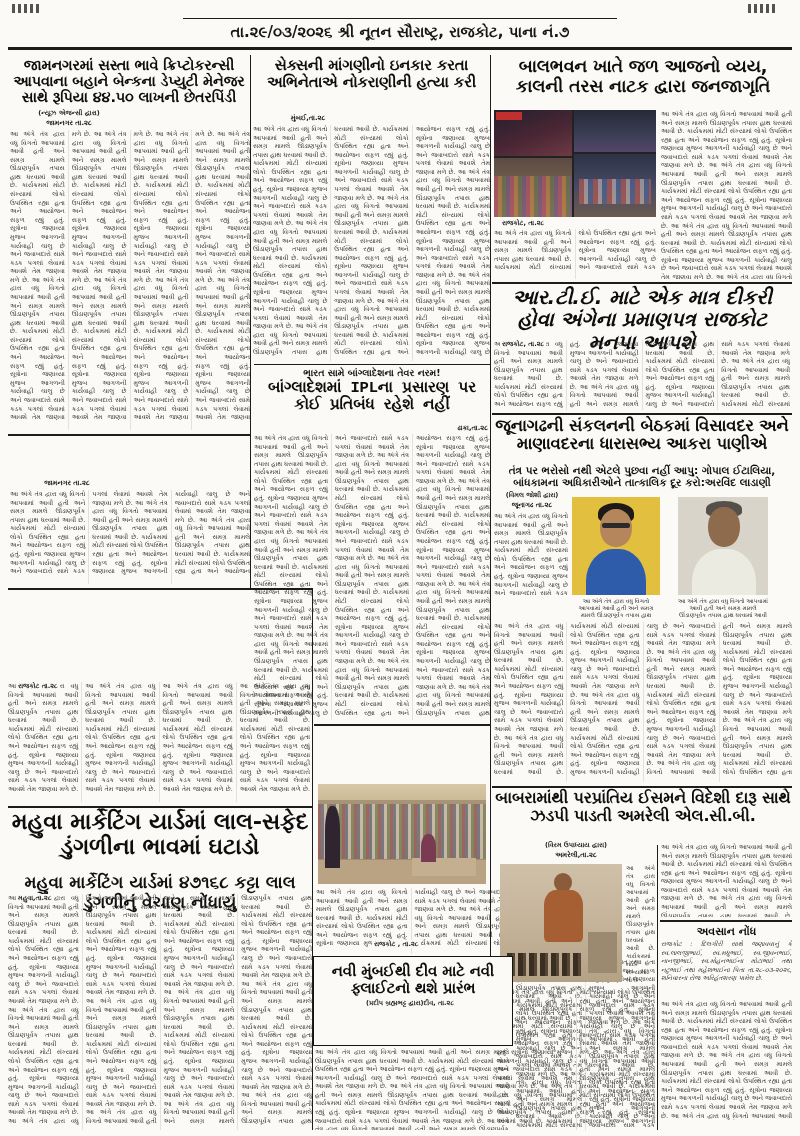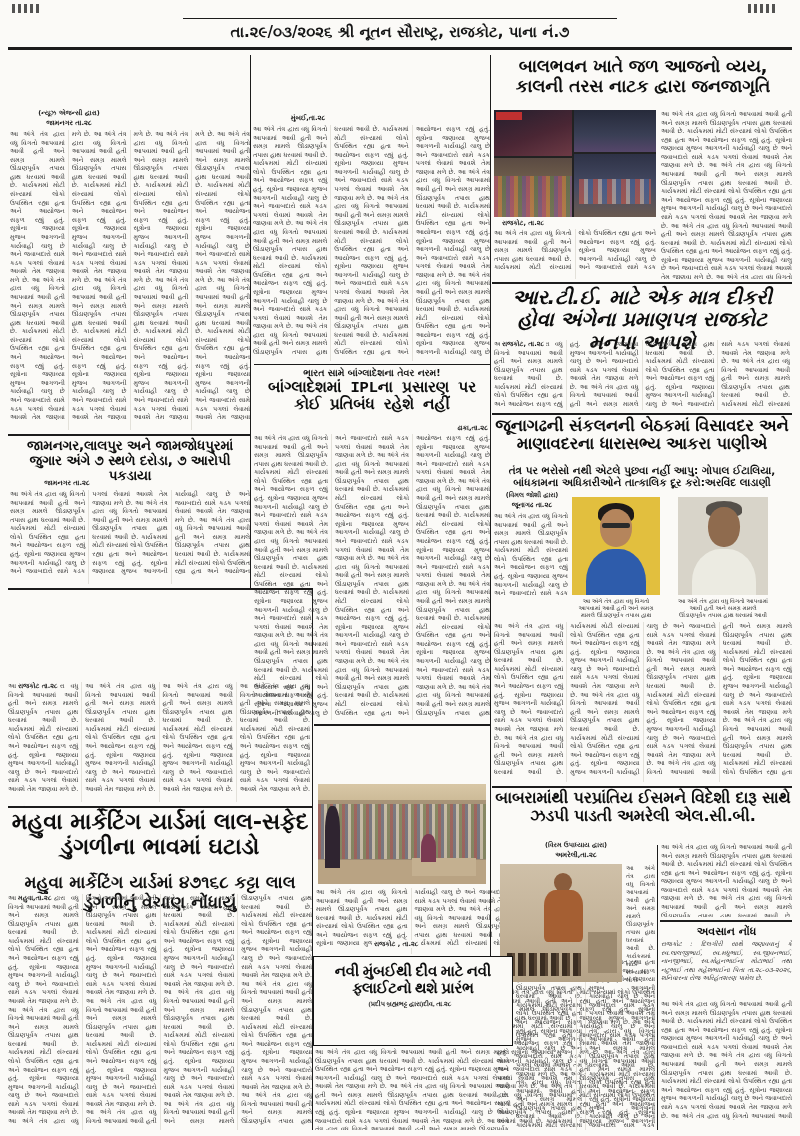--- a/index.html
+++ b/index.html
@@ -16,21 +16,21 @@
   .body-text{font-size:6.4px;line-height:1.34;text-align:justify;color:#2b2b2b;overflow:hidden;
              column-gap:7px;column-rule:1px solid #e3e1da;word-break:break-word;}
   .c2{column-count:2}.c3{column-count:3}.c4{column-count:4}
   .hr{position:absolute;background:#1c1c1c;}
   .vr{position:absolute;background:#1c1c1c;width:1px;}
   .photo{position:absolute;overflow:hidden;}
   .printmark{position:absolute;height:9px;width:30px;
              background:repeating-linear-gradient(90deg,#2a2a2a 0 3px,transparent 3px 6px);opacity:.8;}
   .obit-title{font-weight:bold;text-align:center;font-size:11px;padding:3px 0 2px 0;color:#0d0d0d;}
   .caption{font-size:5.8px;line-height:1.2;text-align:center;color:#222;overflow:hidden;}
-  .kbox{position:absolute;border:1.5px solid #141414;background:#fbfaf7;z-index:2;font-family:Liberation Serif, serif;}
+  .kbox{position:absolute;border:1.5px solid #141414;background:#fbfaf7;z-index:2;}
 </style>
 </head>
 <body>
 
 <div id="paper">
 
   <div class="printmark" style="left:12px;top:4px;"></div>
   <div class="printmark" style="left:748px;top:4px;"></div>
 
   <div class="hr" style="left:183px;top:18px;width:434px;height:1px;"></div>
@@ -45,24 +45,26 @@
   <div class="hr" style="left:8px;top:434px;width:243px;height:1.5px;"></div>
   <div class="hr" style="left:8px;top:588px;width:304px;height:1.5px;"></div>
   <div class="hr" style="left:8px;top:806px;width:304px;height:1.5px;"></div>
   <div class="hr" style="left:254px;top:364px;width:236px;height:1px;"></div>
   <div class="hr" style="left:314px;top:724px;width:176px;height:1.5px;"></div>
   <div class="hr" style="left:492px;top:282px;width:300px;height:1.5px;"></div>
   <div class="hr" style="left:492px;top:413px;width:300px;height:1.5px;"></div>
   <div class="hr" style="left:492px;top:786px;width:300px;height:1.5px;"></div>
   <div class="hr" style="left:660px;top:920px;width:132px;height:1.5px;"></div>
 
+  <div class="abs headline" style="left:10px;top:57px;width:238px;font-size:14.5px;">જામનગરમાં સસ્તા ભાવે ક્રિપ્ટોકરન્સી આપવાના બહાને બેન્કના ડેપ્યુટી મેનેજર સાથે રૂપિયા ૪૪.૫૦ લાખની છેતરપિંડી</div>
   <div class="abs byline" style="left:14px;top:110px;width:110px;">(ન્યૂઝ એજન્સી દ્વારા)</div>
   <div class="abs dateline" style="left:14px;top:119px;width:110px;">જામનગર તા.૨૮</div>
   <div class="abs body-text c4" style="left:10px;top:130px;width:240px;height:300px;">આ અંગે તંત્ર દ્વારા વધુ વિગતો આપવામાં આવી હતી અને સમગ્ર મામલે ઊંડાણપૂર્વક તપાસ હાથ ધરવામાં આવી છે. કાર્યક્રમમાં મોટી સંખ્યામાં લોકો ઉપસ્થિત રહ્યા હતા અને આયોજન સફળ રહ્યું હતું. સૂત્રોના જણાવ્યા મુજબ આગળની કાર્યવાહી ચાલુ છે અને જવાબદારો સામે કડક પગલાં લેવામાં આવશે તેમ જાણવા મળે છે. આ અંગે તંત્ર દ્વારા વધુ વિગતો આપવામાં આવી હતી અને સમગ્ર મામલે ઊંડાણપૂર્વક તપાસ હાથ ધરવામાં આવી છે. કાર્યક્રમમાં મોટી સંખ્યામાં લોકો ઉપસ્થિત રહ્યા હતા અને આયોજન સફળ રહ્યું હતું. સૂત્રોના જણાવ્યા મુજબ આગળની કાર્યવાહી ચાલુ છે અને જવાબદારો સામે કડક પગલાં લેવામાં આવશે તેમ જાણવા મળે છે. આ અંગે તંત્ર દ્વારા વધુ વિગતો આપવામાં આવી હતી અને સમગ્ર મામલે ઊંડાણપૂર્વક તપાસ હાથ ધરવામાં આવી છે. કાર્યક્રમમાં મોટી સંખ્યામાં લોકો ઉપસ્થિત રહ્યા હતા અને આયોજન સફળ રહ્યું હતું. સૂત્રોના જણાવ્યા મુજબ આગળની કાર્યવાહી ચાલુ છે અને જવાબદારો સામે કડક પગલાં લેવામાં આવશે તેમ જાણવા મળે છે. આ અંગે તંત્ર દ્વારા વધુ વિગતો આપવામાં આવી હતી અને સમગ્ર મામલે ઊંડાણપૂર્વક તપાસ હાથ ધરવામાં આવી છે. કાર્યક્રમમાં મોટી સંખ્યામાં લોકો ઉપસ્થિત રહ્યા હતા અને આયોજન સફળ રહ્યું હતું. સૂત્રોના જણાવ્યા મુજબ આગળની કાર્યવાહી ચાલુ છે અને જવાબદારો સામે કડક પગલાં લેવામાં આવશે તેમ જાણવા મળે છે. આ અંગે તંત્ર દ્વારા વધુ વિગતો આપવામાં આવી હતી અને સમગ્ર મામલે ઊંડાણપૂર્વક તપાસ હાથ ધરવામાં આવી છે. કાર્યક્રમમાં મોટી સંખ્યામાં લોકો ઉપસ્થિત રહ્યા હતા અને આયોજન સફળ રહ્યું હતું. સૂત્રોના જણાવ્યા મુજબ આગળની કાર્યવાહી ચાલુ છે અને જવાબદારો સામે કડક પગલાં લેવામાં આવશે તેમ જાણવા મળે છે. આ અંગે તંત્ર દ્વારા વધુ વિગતો આપવામાં આવી હતી અને સમગ્ર મામલે ઊંડાણપૂર્વક તપાસ હાથ ધરવામાં આવી છે. કાર્યક્રમમાં મોટી સંખ્યામાં લોકો ઉપસ્થિત રહ્યા હતા અને આયોજન સફળ રહ્યું હતું. સૂત્રોના જણાવ્યા મુજબ આગળની કાર્યવાહી ચાલુ છે અને જવાબદારો સામે કડક પગલાં લેવામાં આવશે તેમ જાણવા મળે છે. આ અંગે તંત્ર દ્વારા વધુ વિગતો આપવામાં આવી હતી અને સમગ્ર મામલે ઊંડાણપૂર્વક તપાસ હાથ ધરવામાં આવી છે. કાર્યક્રમમાં મોટી સંખ્યામાં લોકો ઉપસ્થિત રહ્યા હતા અને આયોજન સફળ રહ્યું હતું. સૂત્રોના જણાવ્યા મુજબ આગળની કાર્યવાહી ચાલુ છે અને જવાબદારો સામે કડક પગલાં લેવામાં આવશે તેમ જાણવા મળે છે. આ અંગે તંત્ર દ્વારા વધુ વિગતો આપવામાં આવી હતી અને સમગ્ર મામલે ઊંડાણપૂર્વક તપાસ હાથ ધરવામાં આવી છે. કાર્યક્રમમાં મોટી સંખ્યામાં લોકો ઉપસ્થિત રહ્યા હતા અને આયોજન સફળ રહ્યું હતું. સૂત્રોના જણાવ્યા મુજબ આગળની કાર્યવાહી ચાલુ છે અને જવાબદારો સામે કડક પગલાં લેવામાં આવશે તેમ જાણવા મળે છે. આ અંગે તંત્ર દ્વારા વધુ વિગતો આપવામાં આવી હતી અને સમગ્ર મામલે ઊંડાણપૂર્વક તપાસ હાથ ધરવામાં આવી છે. કાર્યક્રમમાં મોટી સંખ્યામાં લોકો ઉપસ્થિત રહ્યા હતા અને આયોજન સફળ રહ્યું હતું. સૂત્રોના જણાવ્યા મુજબ આગળની કાર્યવાહી ચાલુ છે અને જવાબદારો સામે કડક પગલાં લેવામાં આવશે તેમ જાણવા મળે છે. આ અંગે તંત્ર દ્વારા વધુ વિગતો આપવામાં આવી હતી અને સમગ્ર મામલે ઊંડાણપૂર્વક તપાસ હાથ ધરવામાં આવી છે. કાર્યક્રમમાં મોટી સંખ્યામાં લોકો ઉપસ્થિત રહ્યા હતા અને આયોજન સફળ રહ્યું હતું. સૂત્રોના જણાવ્યા મુજબ આગળની કાર્યવાહી ચાલુ છે અને જવાબદારો સામે કડક પગલાં લેવામાં આવશે તેમ જાણવા મળે છે. આ અંગે તંત્ર દ્વારા વધુ વિગતો આપવામાં આવી હતી અને સમગ્ર મામલે ઊંડાણપૂર્વક તપાસ હાથ ધરવામાં આવી છે. કાર્યક્રમમાં મોટી સંખ્યામાં લોકો ઉપસ્થિત રહ્યા હતા અને આયોજન સફળ રહ્યું હતું. સૂત્રોના જણાવ્યા મુજબ આગળની કાર્યવાહી ચાલુ છે અને જવાબદારો સામે કડક પગલાં લેવામાં આવશે તેમ જાણવા મળે છે. આ અંગે તંત્ર દ્વારા વધુ વિગતો આપવામાં આવી હતી અને સમગ્ર મામલે ઊંડાણપૂર્વક તપાસ હાથ ધરવામાં આવી છે. કાર્યક્રમમાં મોટી સંખ્યામાં લોકો ઉપસ્થિત રહ્યા હતા અને આયોજન સફળ રહ્યું હતું. સૂત્રોના જણાવ્યા મુજબ આગળની કાર્યવાહી ચાલુ છે અને જવાબદારો સામે કડક પગલાં લેવામાં આવશે તેમ જાણવા મળે છે. આ અંગે તંત્ર દ્વારા વધુ વિગતો આપવામાં આવી હતી અને સમગ્ર મામલે ઊંડાણપૂર્વક તપાસ હાથ ધરવામાં આવી છે. કાર્યક્રમમાં મોટી સંખ્યામાં લોકો ઉપસ્થિત રહ્યા હતા અને આયોજન સફળ રહ્યું હતું. સૂત્રોના જણાવ્યા મુજબ આગળની કાર્યવાહી ચાલુ છે અને જવાબદારો સામે કડક પગલાં લેવામાં આવશે તેમ જાણવા મળે છે.</div>
 
+  <div class="abs headline" style="left:253px;top:57px;width:237px;font-size:15px;">સેક્સની માંગણીનો ઇનકાર કરતા અભિનેતાએ નોકરાણીની હત્યા કરી</div>
   <div class="abs dateline" style="left:253px;top:114px;width:110px;">મુંબઈ,તા.૨૮</div>
   <div class="abs body-text c3" style="left:253px;top:125px;width:237px;height:236px;">આ અંગે તંત્ર દ્વારા વધુ વિગતો આપવામાં આવી હતી અને સમગ્ર મામલે ઊંડાણપૂર્વક તપાસ હાથ ધરવામાં આવી છે. કાર્યક્રમમાં મોટી સંખ્યામાં લોકો ઉપસ્થિત રહ્યા હતા અને આયોજન સફળ રહ્યું હતું. સૂત્રોના જણાવ્યા મુજબ આગળની કાર્યવાહી ચાલુ છે અને જવાબદારો સામે કડક પગલાં લેવામાં આવશે તેમ જાણવા મળે છે. આ અંગે તંત્ર દ્વારા વધુ વિગતો આપવામાં આવી હતી અને સમગ્ર મામલે ઊંડાણપૂર્વક તપાસ હાથ ધરવામાં આવી છે. કાર્યક્રમમાં મોટી સંખ્યામાં લોકો ઉપસ્થિત રહ્યા હતા અને આયોજન સફળ રહ્યું હતું. સૂત્રોના જણાવ્યા મુજબ આગળની કાર્યવાહી ચાલુ છે અને જવાબદારો સામે કડક પગલાં લેવામાં આવશે તેમ જાણવા મળે છે. આ અંગે તંત્ર દ્વારા વધુ વિગતો આપવામાં આવી હતી અને સમગ્ર મામલે ઊંડાણપૂર્વક તપાસ હાથ ધરવામાં આવી છે. કાર્યક્રમમાં મોટી સંખ્યામાં લોકો ઉપસ્થિત રહ્યા હતા અને આયોજન સફળ રહ્યું હતું. સૂત્રોના જણાવ્યા મુજબ આગળની કાર્યવાહી ચાલુ છે અને જવાબદારો સામે કડક પગલાં લેવામાં આવશે તેમ જાણવા મળે છે. આ અંગે તંત્ર દ્વારા વધુ વિગતો આપવામાં આવી હતી અને સમગ્ર મામલે ઊંડાણપૂર્વક તપાસ હાથ ધરવામાં આવી છે. કાર્યક્રમમાં મોટી સંખ્યામાં લોકો ઉપસ્થિત રહ્યા હતા અને આયોજન સફળ રહ્યું હતું. સૂત્રોના જણાવ્યા મુજબ આગળની કાર્યવાહી ચાલુ છે અને જવાબદારો સામે કડક પગલાં લેવામાં આવશે તેમ જાણવા મળે છે. આ અંગે તંત્ર દ્વારા વધુ વિગતો આપવામાં આવી હતી અને સમગ્ર મામલે ઊંડાણપૂર્વક તપાસ હાથ ધરવામાં આવી છે. કાર્યક્રમમાં મોટી સંખ્યામાં લોકો ઉપસ્થિત રહ્યા હતા અને આયોજન સફળ રહ્યું હતું. સૂત્રોના જણાવ્યા મુજબ આગળની કાર્યવાહી ચાલુ છે અને જવાબદારો સામે કડક પગલાં લેવામાં આવશે તેમ જાણવા મળે છે. આ અંગે તંત્ર દ્વારા વધુ વિગતો આપવામાં આવી હતી અને સમગ્ર મામલે ઊંડાણપૂર્વક તપાસ હાથ ધરવામાં આવી છે. કાર્યક્રમમાં મોટી સંખ્યામાં લોકો ઉપસ્થિત રહ્યા હતા અને આયોજન સફળ રહ્યું હતું. સૂત્રોના જણાવ્યા મુજબ આગળની કાર્યવાહી ચાલુ છે અને જવાબદારો સામે કડક પગલાં લેવામાં આવશે તેમ જાણવા મળે છે. આ અંગે તંત્ર દ્વારા વધુ વિગતો આપવામાં આવી હતી અને સમગ્ર મામલે ઊંડાણપૂર્વક તપાસ હાથ ધરવામાં આવી છે. કાર્યક્રમમાં મોટી સંખ્યામાં લોકો ઉપસ્થિત રહ્યા હતા અને આયોજન સફળ રહ્યું હતું. સૂત્રોના જણાવ્યા મુજબ આગળની કાર્યવાહી ચાલુ છે અને જવાબદારો સામે કડક પગલાં લેવામાં આવશે તેમ જાણવા મળે છે. આ અંગે તંત્ર દ્વારા વધુ વિગતો આપવામાં આવી હતી અને સમગ્ર મામલે ઊંડાણપૂર્વક તપાસ હાથ ધરવામાં આવી છે. કાર્યક્રમમાં મોટી સંખ્યામાં લોકો ઉપસ્થિત રહ્યા હતા અને આયોજન સફળ રહ્યું હતું. સૂત્રોના જણાવ્યા મુજબ આગળની કાર્યવાહી ચાલુ છે અને જવાબદારો સામે કડક પગલાં લેવામાં આવશે તેમ જાણવા મળે છે. આ અંગે તંત્ર દ્વારા વધુ વિગતો આપવામાં આવી હતી અને સમગ્ર મામલે ઊંડાણપૂર્વક તપાસ હાથ ધરવામાં આવી છે. કાર્યક્રમમાં મોટી સંખ્યામાં લોકો ઉપસ્થિત રહ્યા હતા અને આયોજન સફળ રહ્યું હતું. સૂત્રોના જણાવ્યા મુજબ આગળની કાર્યવાહી ચાલુ છે અને જવાબદારો સામે કડક પગલાં લેવામાં આવશે તેમ જાણવા મળે છે. આ અંગે તંત્ર દ્વારા વધુ વિગતો આપવામાં આવી હતી અને સમગ્ર મામલે ઊંડાણપૂર્વક તપાસ હાથ ધરવામાં આવી છે. કાર્યક્રમમાં મોટી સંખ્યામાં લોકો ઉપસ્થિત રહ્યા હતા અને આયોજન સફળ રહ્યું હતું. સૂત્રોના જણાવ્યા મુજબ આગળની કાર્યવાહી ચાલુ છે અને જવાબદારો સામે કડક પગલાં લેવામાં આવશે તેમ જાણવા મળે છે. આ અંગે તંત્ર દ્વારા વધુ વિગતો આપવામાં આવી હતી અને સમગ્ર મામલે ઊંડાણપૂર્વક તપાસ હાથ ધરવામાં આવી છે. કાર્યક્રમમાં મોટી સંખ્યામાં લોકો ઉપસ્થિત રહ્યા હતા અને આયોજન સફળ રહ્યું હતું. સૂત્રોના જણાવ્યા મુજબ આગળની કાર્યવાહી ચાલુ છે અને જવાબદારો સામે કડક પગલાં લેવામાં આવશે તેમ જાણવા મળે છે.</div>
 
   <div class="abs headline" style="left:494px;top:57px;width:298px;font-size:17.5px;">બાલભવન ખાતે જળ આજનો વ્યય, કાલની તરસ નાટક દ્વારા જનજાગૃતિ</div>
 
   <div class="photo" style="left:494px;top:110px;width:162px;height:107px;background:#222;">
     <div class="abs" style="left:0;top:0;width:78px;height:46px;background:linear-gradient(160deg,#241f2d 0%,#4a2634 55%,#6d3a45 100%);"></div>
     <div class="abs" style="left:2px;top:2px;width:26px;height:8px;background:#c03030;"></div>
     <div class="abs" style="left:80px;top:0;width:82px;height:42px;background:linear-gradient(180deg,#262a3a 0%,#3a3f55 60%,#55466a 100%);"></div>
     <div class="abs" style="left:0;top:48px;width:78px;height:59px;background:linear-gradient(180deg,#5a4a42 0%,#6b5a4a 30%,#8a6a5a 100%);">
@@ -94,21 +96,20 @@
   </div>
   <div class="photo" style="left:678px;top:497px;width:90px;height:98px;background:#d8d4c9;">
     <div class="abs" style="left:28px;top:4px;width:36px;height:16px;border-radius:50% 50% 30% 30%;background:#55504a;"></div>
     <div class="abs" style="left:30px;top:10px;width:32px;height:40px;border-radius:48%;background:#8f6b4e;"></div>
     <div class="abs" style="left:14px;top:52px;width:64px;height:46px;border-radius:45% 45% 0 0/70% 70% 0 0;background:#ecebe2;"></div>
   </div>
   <div class="abs caption" style="left:572px;top:598px;width:88px;height:20px;">આ અંગે તંત્ર દ્વારા વધુ વિગતો આપવામાં આવી હતી અને સમગ્ર મામલે ઊંડાણપૂર્વક તપાસ હાથ ધરવામાં આવી છે. કાર્યક્રમમાં મોટી સંખ્યામાં લોકો ઉપસ્થિત રહ્યા હતા અને આયોજન સફળ રહ્યું હતું. સૂત્રોના જણાવ્યા મુજબ આગળની કાર્યવાહી ચાલુ છે અને જવાબદારો સામે કડક પગલાં લેવામાં આવશે તેમ જાણવા મળે છે.</div>
   <div class="abs caption" style="left:678px;top:598px;width:90px;height:20px;">આ અંગે તંત્ર દ્વારા વધુ વિગતો આપવામાં આવી હતી અને સમગ્ર મામલે ઊંડાણપૂર્વક તપાસ હાથ ધરવામાં આવી છે. કાર્યક્રમમાં મોટી સંખ્યામાં લોકો ઉપસ્થિત રહ્યા હતા અને આયોજન સફળ રહ્યું હતું. સૂત્રોના જણાવ્યા મુજબ આગળની કાર્યવાહી ચાલુ છે અને જવાબદારો સામે કડક પગલાં લેવામાં આવશે તેમ જાણવા મળે છે.</div>
   <div class="abs body-text c4" style="left:494px;top:622px;width:298px;height:160px;">આ અંગે તંત્ર દ્વારા વધુ વિગતો આપવામાં આવી હતી અને સમગ્ર મામલે ઊંડાણપૂર્વક તપાસ હાથ ધરવામાં આવી છે. કાર્યક્રમમાં મોટી સંખ્યામાં લોકો ઉપસ્થિત રહ્યા હતા અને આયોજન સફળ રહ્યું હતું. સૂત્રોના જણાવ્યા મુજબ આગળની કાર્યવાહી ચાલુ છે અને જવાબદારો સામે કડક પગલાં લેવામાં આવશે તેમ જાણવા મળે છે. આ અંગે તંત્ર દ્વારા વધુ વિગતો આપવામાં આવી હતી અને સમગ્ર મામલે ઊંડાણપૂર્વક તપાસ હાથ ધરવામાં આવી છે. કાર્યક્રમમાં મોટી સંખ્યામાં લોકો ઉપસ્થિત રહ્યા હતા અને આયોજન સફળ રહ્યું હતું. સૂત્રોના જણાવ્યા મુજબ આગળની કાર્યવાહી ચાલુ છે અને જવાબદારો સામે કડક પગલાં લેવામાં આવશે તેમ જાણવા મળે છે. આ અંગે તંત્ર દ્વારા વધુ વિગતો આપવામાં આવી હતી અને સમગ્ર મામલે ઊંડાણપૂર્વક તપાસ હાથ ધરવામાં આવી છે. કાર્યક્રમમાં મોટી સંખ્યામાં લોકો ઉપસ્થિત રહ્યા હતા અને આયોજન સફળ રહ્યું હતું. સૂત્રોના જણાવ્યા મુજબ આગળની કાર્યવાહી ચાલુ છે અને જવાબદારો સામે કડક પગલાં લેવામાં આવશે તેમ જાણવા મળે છે. આ અંગે તંત્ર દ્વારા વધુ વિગતો આપવામાં આવી હતી અને સમગ્ર મામલે ઊંડાણપૂર્વક તપાસ હાથ ધરવામાં આવી છે. કાર્યક્રમમાં મોટી સંખ્યામાં લોકો ઉપસ્થિત રહ્યા હતા અને આયોજન સફળ રહ્યું હતું. સૂત્રોના જણાવ્યા મુજબ આગળની કાર્યવાહી ચાલુ છે અને જવાબદારો સામે કડક પગલાં લેવામાં આવશે તેમ જાણવા મળે છે. આ અંગે તંત્ર દ્વારા વધુ વિગતો આપવામાં આવી હતી અને સમગ્ર મામલે ઊંડાણપૂર્વક તપાસ હાથ ધરવામાં આવી છે. કાર્યક્રમમાં મોટી સંખ્યામાં લોકો ઉપસ્થિત રહ્યા હતા અને આયોજન સફળ રહ્યું હતું. સૂત્રોના જણાવ્યા મુજબ આગળની કાર્યવાહી ચાલુ છે અને જવાબદારો સામે કડક પગલાં લેવામાં આવશે તેમ જાણવા મળે છે. આ અંગે તંત્ર દ્વારા વધુ વિગતો આપવામાં આવી હતી અને સમગ્ર મામલે ઊંડાણપૂર્વક તપાસ હાથ ધરવામાં આવી છે. કાર્યક્રમમાં મોટી સંખ્યામાં લોકો ઉપસ્થિત રહ્યા હતા અને આયોજન સફળ રહ્યું હતું. સૂત્રોના જણાવ્યા મુજબ આગળની કાર્યવાહી ચાલુ છે અને જવાબદારો સામે કડક પગલાં લેવામાં આવશે તેમ જાણવા મળે છે. આ અંગે તંત્ર દ્વારા વધુ વિગતો આપવામાં આવી હતી અને સમગ્ર મામલે ઊંડાણપૂર્વક તપાસ હાથ ધરવામાં આવી છે. કાર્યક્રમમાં મોટી સંખ્યામાં લોકો ઉપસ્થિત રહ્યા હતા અને આયોજન સફળ રહ્યું હતું. સૂત્રોના જણાવ્યા મુજબ આગળની કાર્યવાહી ચાલુ છે અને જવાબદારો સામે કડક પગલાં લેવામાં આવશે તેમ જાણવા મળે છે. આ અંગે તંત્ર દ્વારા વધુ વિગતો આપવામાં આવી હતી અને સમગ્ર મામલે ઊંડાણપૂર્વક તપાસ હાથ ધરવામાં આવી છે. કાર્યક્રમમાં મોટી સંખ્યામાં લોકો ઉપસ્થિત રહ્યા હતા અને આયોજન સફળ રહ્યું હતું. સૂત્રોના જણાવ્યા મુજબ આગળની કાર્યવાહી ચાલુ છે અને જવાબદારો સામે કડક પગલાં લેવામાં આવશે તેમ જાણવા મળે છે. આ અંગે તંત્ર દ્વારા વધુ વિગતો આપવામાં આવી હતી અને સમગ્ર મામલે ઊંડાણપૂર્વક તપાસ હાથ ધરવામાં આવી છે. કાર્યક્રમમાં મોટી સંખ્યામાં લોકો ઉપસ્થિત રહ્યા હતા અને આયોજન સફળ રહ્યું હતું. સૂત્રોના જણાવ્યા મુજબ આગળની કાર્યવાહી ચાલુ છે અને જવાબદારો સામે કડક પગલાં લેવામાં આવશે તેમ જાણવા મળે છે. આ અંગે તંત્ર દ્વારા વધુ વિગતો આપવામાં આવી હતી અને સમગ્ર મામલે ઊંડાણપૂર્વક તપાસ હાથ ધરવામાં આવી છે. કાર્યક્રમમાં મોટી સંખ્યામાં લોકો ઉપસ્થિત રહ્યા હતા અને આયોજન સફળ રહ્યું હતું. સૂત્રોના જણાવ્યા મુજબ આગળની કાર્યવાહી ચાલુ છે અને જવાબદારો સામે કડક પગલાં લેવામાં આવશે તેમ જાણવા મળે છે.</div>
 
-  <div class="abs headline" style="left:10px;top:438px;width:240px;font-size:13.5px;">જામનગર,લાલપુર અને જામજોધપુરમાં જુગાર અંગે ૭ સ્થળે દરોડા, ૭ આરોપી પકડાયા</div>
   <div class="abs dateline" style="left:12px;top:479px;width:110px;">જામનગર તા.૨૮</div>
   <div class="abs body-text c3" style="left:10px;top:490px;width:240px;height:94px;">આ અંગે તંત્ર દ્વારા વધુ વિગતો આપવામાં આવી હતી અને સમગ્ર મામલે ઊંડાણપૂર્વક તપાસ હાથ ધરવામાં આવી છે. કાર્યક્રમમાં મોટી સંખ્યામાં લોકો ઉપસ્થિત રહ્યા હતા અને આયોજન સફળ રહ્યું હતું. સૂત્રોના જણાવ્યા મુજબ આગળની કાર્યવાહી ચાલુ છે અને જવાબદારો સામે કડક પગલાં લેવામાં આવશે તેમ જાણવા મળે છે. આ અંગે તંત્ર દ્વારા વધુ વિગતો આપવામાં આવી હતી અને સમગ્ર મામલે ઊંડાણપૂર્વક તપાસ હાથ ધરવામાં આવી છે. કાર્યક્રમમાં મોટી સંખ્યામાં લોકો ઉપસ્થિત રહ્યા હતા અને આયોજન સફળ રહ્યું હતું. સૂત્રોના જણાવ્યા મુજબ આગળની કાર્યવાહી ચાલુ છે અને જવાબદારો સામે કડક પગલાં લેવામાં આવશે તેમ જાણવા મળે છે. આ અંગે તંત્ર દ્વારા વધુ વિગતો આપવામાં આવી હતી અને સમગ્ર મામલે ઊંડાણપૂર્વક તપાસ હાથ ધરવામાં આવી છે. કાર્યક્રમમાં મોટી સંખ્યામાં લોકો ઉપસ્થિત રહ્યા હતા અને આયોજન સફળ રહ્યું હતું. સૂત્રોના જણાવ્યા મુજબ આગળની કાર્યવાહી ચાલુ છે અને જવાબદારો સામે કડક પગલાં લેવામાં આવશે તેમ જાણવા મળે છે. આ અંગે તંત્ર દ્વારા વધુ વિગતો આપવામાં આવી હતી અને સમગ્ર મામલે ઊંડાણપૂર્વક તપાસ હાથ ધરવામાં આવી છે. કાર્યક્રમમાં મોટી સંખ્યામાં લોકો ઉપસ્થિત રહ્યા હતા અને આયોજન સફળ રહ્યું હતું. સૂત્રોના જણાવ્યા મુજબ આગળની કાર્યવાહી ચાલુ છે અને જવાબદારો સામે કડક પગલાં લેવામાં આવશે તેમ જાણવા મળે છે. આ અંગે તંત્ર દ્વારા વધુ વિગતો આપવામાં આવી હતી અને સમગ્ર મામલે ઊંડાણપૂર્વક તપાસ હાથ ધરવામાં આવી છે. કાર્યક્રમમાં મોટી સંખ્યામાં લોકો ઉપસ્થિત રહ્યા હતા અને આયોજન સફળ રહ્યું હતું. સૂત્રોના જણાવ્યા મુજબ આગળની કાર્યવાહી ચાલુ છે અને જવાબદારો સામે કડક પગલાં લેવામાં આવશે તેમ જાણવા મળે છે.</div>
 
   <div class="abs kicker" style="left:256px;top:367px;width:232px;font-size:9.5px;">ભારત સામે બાંગ્લાદેશના તેવર નરમ!</div>
   <div class="abs headline" style="left:255px;top:380px;width:234px;font-size:15.5px;font-family:Liberation Mono, monospace;">બાંગ્લાદેશમાં IPLના પ્રસારણ પર કોઈ પ્રતિબંધ રહેશે નહીં</div>
   <div class="abs dateline" style="left:380px;top:424px;width:108px;text-align:right;">ઢાકા,તા.૨૮</div>
   <div class="abs body-text c3" style="left:254px;top:434px;width:236px;height:286px;">આ અંગે તંત્ર દ્વારા વધુ વિગતો આપવામાં આવી હતી અને સમગ્ર મામલે ઊંડાણપૂર્વક તપાસ હાથ ધરવામાં આવી છે. કાર્યક્રમમાં મોટી સંખ્યામાં લોકો ઉપસ્થિત રહ્યા હતા અને આયોજન સફળ રહ્યું હતું. સૂત્રોના જણાવ્યા મુજબ આગળની કાર્યવાહી ચાલુ છે અને જવાબદારો સામે કડક પગલાં લેવામાં આવશે તેમ જાણવા મળે છે. આ અંગે તંત્ર દ્વારા વધુ વિગતો આપવામાં આવી હતી અને સમગ્ર મામલે ઊંડાણપૂર્વક તપાસ હાથ ધરવામાં આવી છે. કાર્યક્રમમાં મોટી સંખ્યામાં લોકો ઉપસ્થિત રહ્યા હતા અને આયોજન સફળ રહ્યું હતું. સૂત્રોના જણાવ્યા મુજબ આગળની કાર્યવાહી ચાલુ છે અને જવાબદારો સામે કડક પગલાં લેવામાં આવશે તેમ જાણવા મળે છે. આ અંગે તંત્ર દ્વારા વધુ વિગતો આપવામાં આવી હતી અને સમગ્ર મામલે ઊંડાણપૂર્વક તપાસ હાથ ધરવામાં આવી છે. કાર્યક્રમમાં મોટી સંખ્યામાં લોકો ઉપસ્થિત રહ્યા હતા અને આયોજન સફળ રહ્યું હતું. સૂત્રોના જણાવ્યા મુજબ આગળની કાર્યવાહી ચાલુ છે અને જવાબદારો સામે કડક પગલાં લેવામાં આવશે તેમ જાણવા મળે છે. આ અંગે તંત્ર દ્વારા વધુ વિગતો આપવામાં આવી હતી અને સમગ્ર મામલે ઊંડાણપૂર્વક તપાસ હાથ ધરવામાં આવી છે. કાર્યક્રમમાં મોટી સંખ્યામાં લોકો ઉપસ્થિત રહ્યા હતા અને આયોજન સફળ રહ્યું હતું. સૂત્રોના જણાવ્યા મુજબ આગળની કાર્યવાહી ચાલુ છે અને જવાબદારો સામે કડક પગલાં લેવામાં આવશે તેમ જાણવા મળે છે. આ અંગે તંત્ર દ્વારા વધુ વિગતો આપવામાં આવી હતી અને સમગ્ર મામલે ઊંડાણપૂર્વક તપાસ હાથ ધરવામાં આવી છે. કાર્યક્રમમાં મોટી સંખ્યામાં લોકો ઉપસ્થિત રહ્યા હતા અને આયોજન સફળ રહ્યું હતું. સૂત્રોના જણાવ્યા મુજબ આગળની કાર્યવાહી ચાલુ છે અને જવાબદારો સામે કડક પગલાં લેવામાં આવશે તેમ જાણવા મળે છે. આ અંગે તંત્ર દ્વારા વધુ વિગતો આપવામાં આવી હતી અને સમગ્ર મામલે ઊંડાણપૂર્વક તપાસ હાથ ધરવામાં આવી છે. કાર્યક્રમમાં મોટી સંખ્યામાં લોકો ઉપસ્થિત રહ્યા હતા અને આયોજન સફળ રહ્યું હતું. સૂત્રોના જણાવ્યા મુજબ આગળની કાર્યવાહી ચાલુ છે અને જવાબદારો સામે કડક પગલાં લેવામાં આવશે તેમ જાણવા મળે છે. આ અંગે તંત્ર દ્વારા વધુ વિગતો આપવામાં આવી હતી અને સમગ્ર મામલે ઊંડાણપૂર્વક તપાસ હાથ ધરવામાં આવી છે. કાર્યક્રમમાં મોટી સંખ્યામાં લોકો ઉપસ્થિત રહ્યા હતા અને આયોજન સફળ રહ્યું હતું. સૂત્રોના જણાવ્યા મુજબ આગળની કાર્યવાહી ચાલુ છે અને જવાબદારો સામે કડક પગલાં લેવામાં આવશે તેમ જાણવા મળે છે. આ અંગે તંત્ર દ્વારા વધુ વિગતો આપવામાં આવી હતી અને સમગ્ર મામલે ઊંડાણપૂર્વક તપાસ હાથ ધરવામાં આવી છે. કાર્યક્રમમાં મોટી સંખ્યામાં લોકો ઉપસ્થિત રહ્યા હતા અને આયોજન સફળ રહ્યું હતું. સૂત્રોના જણાવ્યા મુજબ આગળની કાર્યવાહી ચાલુ છે અને જવાબદારો સામે કડક પગલાં લેવામાં આવશે તેમ જાણવા મળે છે. આ અંગે તંત્ર દ્વારા વધુ વિગતો આપવામાં આવી હતી અને સમગ્ર મામલે ઊંડાણપૂર્વક તપાસ હાથ ધરવામાં આવી છે. કાર્યક્રમમાં મોટી સંખ્યામાં લોકો ઉપસ્થિત રહ્યા હતા અને આયોજન સફળ રહ્યું હતું. સૂત્રોના જણાવ્યા મુજબ આગળની કાર્યવાહી ચાલુ છે અને જવાબદારો સામે કડક પગલાં લેવામાં આવશે તેમ જાણવા મળે છે. આ અંગે તંત્ર દ્વારા વધુ વિગતો આપવામાં આવી હતી અને સમગ્ર મામલે ઊંડાણપૂર્વક તપાસ હાથ ધરવામાં આવી છે. કાર્યક્રમમાં મોટી સંખ્યામાં લોકો ઉપસ્થિત રહ્યા હતા અને આયોજન સફળ રહ્યું હતું. સૂત્રોના જણાવ્યા મુજબ આગળની કાર્યવાહી ચાલુ છે અને જવાબદારો સામે કડક પગલાં લેવામાં આવશે તેમ જાણવા મળે છે. આ અંગે તંત્ર દ્વારા વધુ વિગતો આપવામાં આવી હતી અને સમગ્ર મામલે ઊંડાણપૂર્વક તપાસ હાથ ધરવામાં આવી છે. કાર્યક્રમમાં મોટી સંખ્યામાં લોકો ઉપસ્થિત રહ્યા હતા અને આયોજન સફળ રહ્યું હતું. સૂત્રોના જણાવ્યા મુજબ આગળની કાર્યવાહી ચાલુ છે અને જવાબદારો સામે કડક પગલાં લેવામાં આવશે તેમ જાણવા મળે છે. આ અંગે તંત્ર દ્વારા વધુ વિગતો આપવામાં આવી હતી અને સમગ્ર મામલે ઊંડાણપૂર્વક તપાસ હાથ ધરવામાં આવી છે. કાર્યક્રમમાં મોટી સંખ્યામાં લોકો ઉપસ્થિત રહ્યા હતા અને આયોજન સફળ રહ્યું હતું. સૂત્રોના જણાવ્યા મુજબ આગળની કાર્યવાહી ચાલુ છે અને જવાબદારો સામે કડક પગલાં લેવામાં આવશે તેમ જાણવા મળે છે.</div>
 
   <div class="embedded" style="left:16px;top:682px;">રાજકોટ તા.૨૮</div>
   <div class="abs body-text c4" style="left:8px;top:682px;width:302px;height:120px;">આ અંગે તંત્ર દ્વારા વધુ વિગતો આપવામાં આવી હતી અને સમગ્ર મામલે ઊંડાણપૂર્વક તપાસ હાથ ધરવામાં આવી છે. કાર્યક્રમમાં મોટી સંખ્યામાં લોકો ઉપસ્થિત રહ્યા હતા અને આયોજન સફળ રહ્યું હતું. સૂત્રોના જણાવ્યા મુજબ આગળની કાર્યવાહી ચાલુ છે અને જવાબદારો સામે કડક પગલાં લેવામાં આવશે તેમ જાણવા મળે છે. આ અંગે તંત્ર દ્વારા વધુ વિગતો આપવામાં આવી હતી અને સમગ્ર મામલે ઊંડાણપૂર્વક તપાસ હાથ ધરવામાં આવી છે. કાર્યક્રમમાં મોટી સંખ્યામાં લોકો ઉપસ્થિત રહ્યા હતા અને આયોજન સફળ રહ્યું હતું. સૂત્રોના જણાવ્યા મુજબ આગળની કાર્યવાહી ચાલુ છે અને જવાબદારો સામે કડક પગલાં લેવામાં આવશે તેમ જાણવા મળે છે. આ અંગે તંત્ર દ્વારા વધુ વિગતો આપવામાં આવી હતી અને સમગ્ર મામલે ઊંડાણપૂર્વક તપાસ હાથ ધરવામાં આવી છે. કાર્યક્રમમાં મોટી સંખ્યામાં લોકો ઉપસ્થિત રહ્યા હતા અને આયોજન સફળ રહ્યું હતું. સૂત્રોના જણાવ્યા મુજબ આગળની કાર્યવાહી ચાલુ છે અને જવાબદારો સામે કડક પગલાં લેવામાં આવશે તેમ જાણવા મળે છે. આ અંગે તંત્ર દ્વારા વધુ વિગતો આપવામાં આવી હતી અને સમગ્ર મામલે ઊંડાણપૂર્વક તપાસ હાથ ધરવામાં આવી છે. કાર્યક્રમમાં મોટી સંખ્યામાં લોકો ઉપસ્થિત રહ્યા હતા અને આયોજન સફળ રહ્યું હતું. સૂત્રોના જણાવ્યા મુજબ આગળની કાર્યવાહી ચાલુ છે અને જવાબદારો સામે કડક પગલાં લેવામાં આવશે તેમ જાણવા મળે છે. આ અંગે તંત્ર દ્વારા વધુ વિગતો આપવામાં આવી હતી અને સમગ્ર મામલે ઊંડાણપૂર્વક તપાસ હાથ ધરવામાં આવી છે. કાર્યક્રમમાં મોટી સંખ્યામાં લોકો ઉપસ્થિત રહ્યા હતા અને આયોજન સફળ રહ્યું હતું. સૂત્રોના જણાવ્યા મુજબ આગળની કાર્યવાહી ચાલુ છે અને જવાબદારો સામે કડક પગલાં લેવામાં આવશે તેમ જાણવા મળે છે. આ અંગે તંત્ર દ્વારા વધુ વિગતો આપવામાં આવી હતી અને સમગ્ર મામલે ઊંડાણપૂર્વક તપાસ હાથ ધરવામાં આવી છે. કાર્યક્રમમાં મોટી સંખ્યામાં લોકો ઉપસ્થિત રહ્યા હતા અને આયોજન સફળ રહ્યું હતું. સૂત્રોના જણાવ્યા મુજબ આગળની કાર્યવાહી ચાલુ છે અને જવાબદારો સામે કડક પગલાં લેવામાં આવશે તેમ જાણવા મળે છે. આ અંગે તંત્ર દ્વારા વધુ વિગતો આપવામાં આવી હતી અને સમગ્ર મામલે ઊંડાણપૂર્વક તપાસ હાથ ધરવામાં આવી છે. કાર્યક્રમમાં મોટી સંખ્યામાં લોકો ઉપસ્થિત રહ્યા હતા અને આયોજન સફળ રહ્યું હતું. સૂત્રોના જણાવ્યા મુજબ આગળની કાર્યવાહી ચાલુ છે અને જવાબદારો સામે કડક પગલાં લેવામાં આવશે તેમ જાણવા મળે છે.</div>

